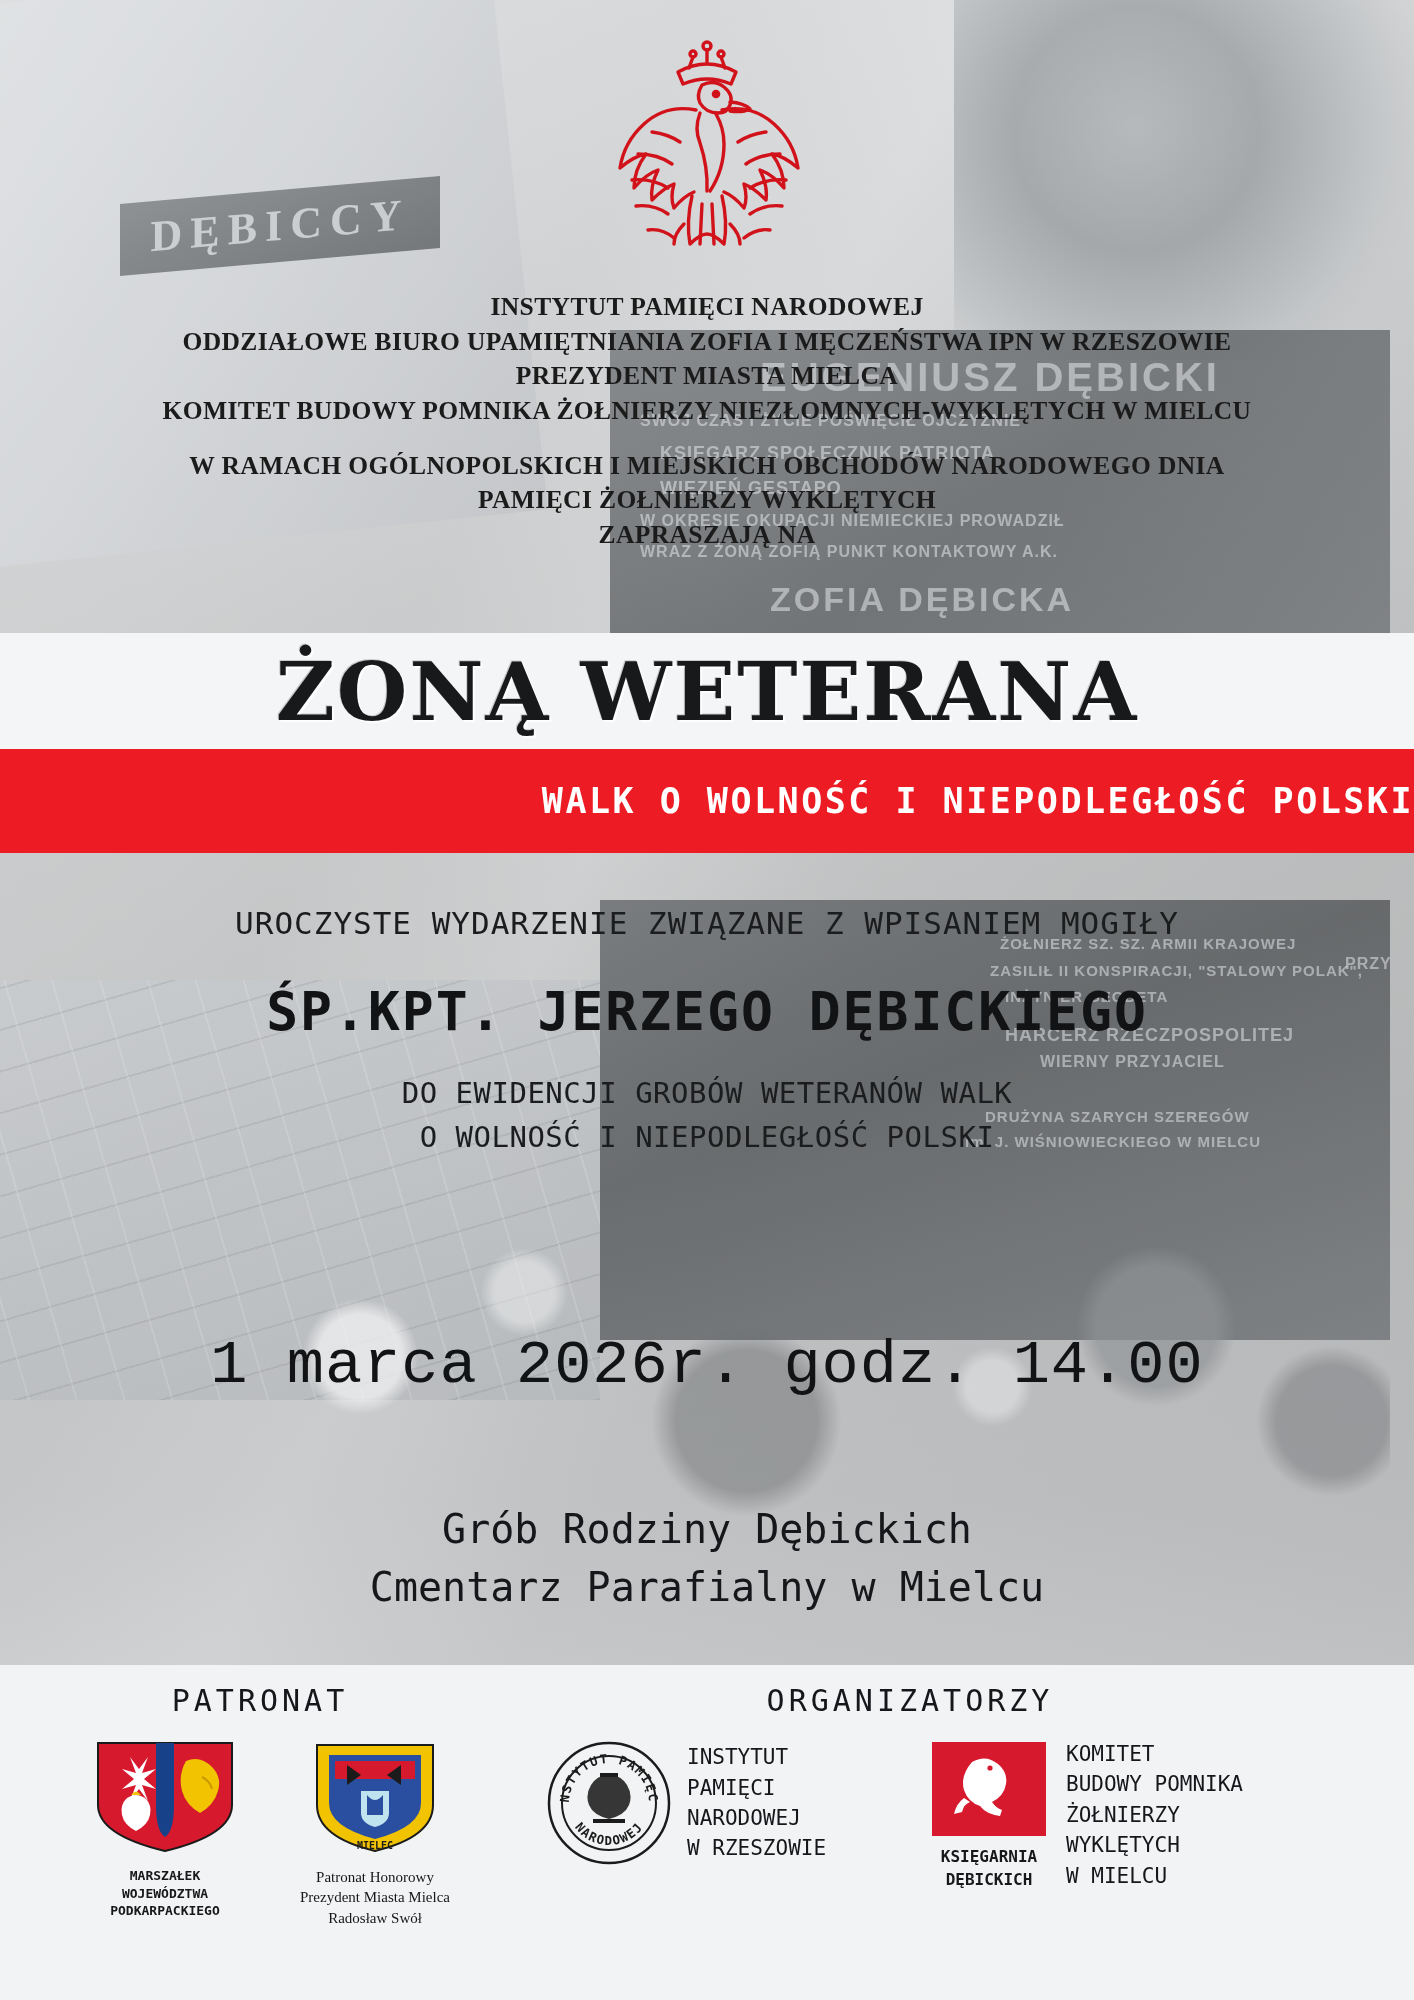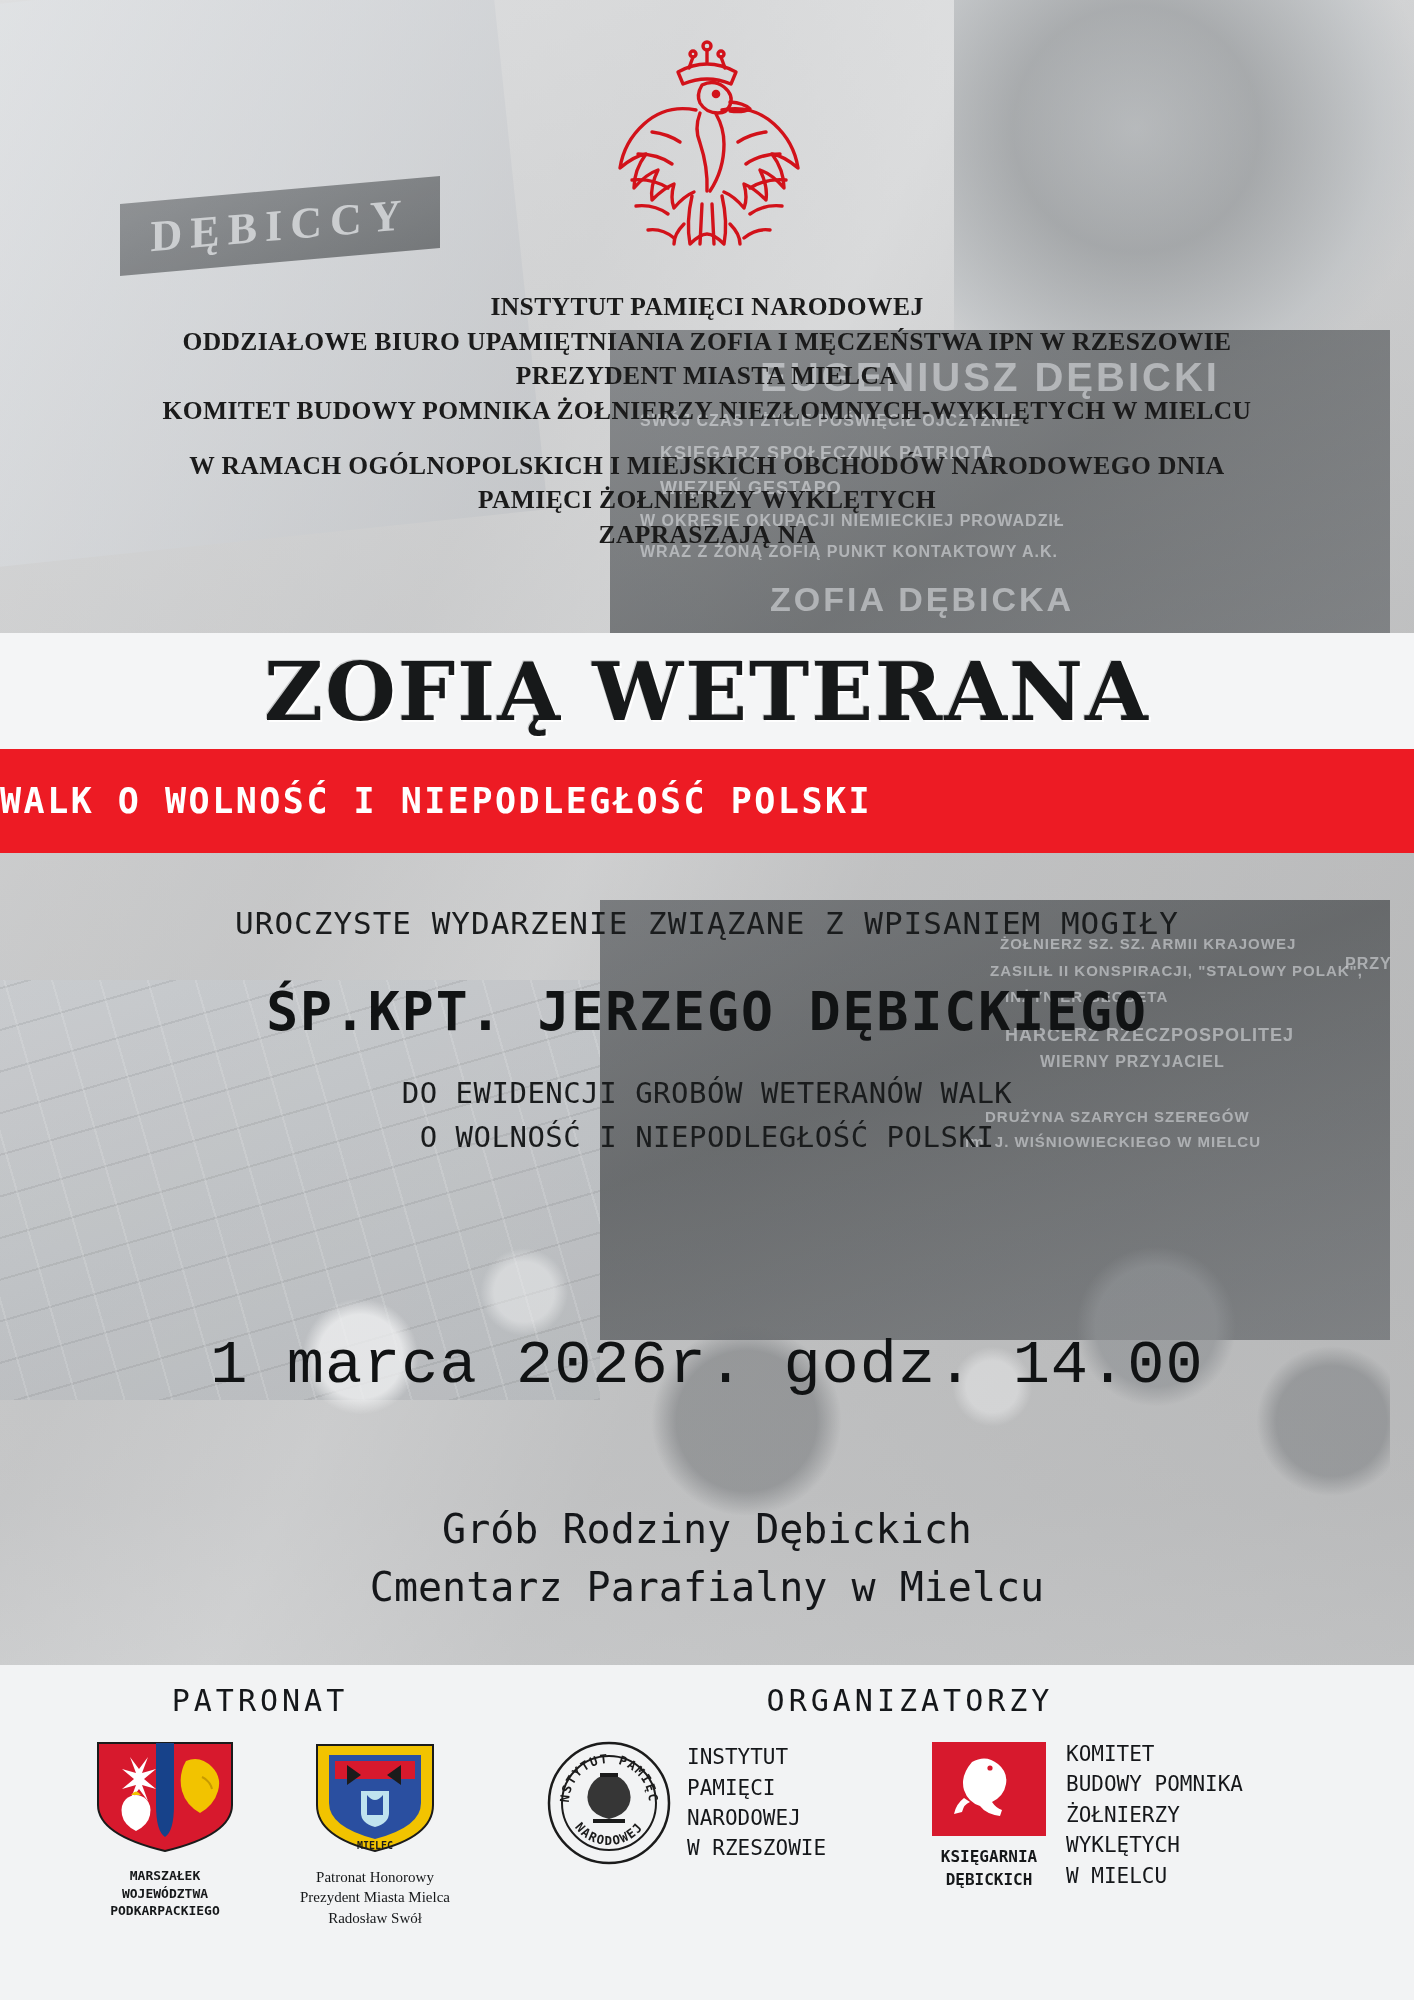--- a/index.html
+++ b/index.html
@@ -145,21 +145,21 @@
     letter-spacing: 2px;
     color: #17191a;
     text-shadow:
       2px 2px 0 rgba(255,255,255,.9),
       -1px -1px 0 rgba(120,122,124,.35);
   }
   
   .band-red {
     position: absolute; left: 0; right: 0; top: 749px; height: 104px;
     background: #ed1b24;
-    display: flex; align-items: center; justify-content: flex-start;
+    display: flex; align-items: center; justify-content: flex-end;
   }
   .title-sub {
     font-family: "DejaVu Sans Mono", monospace;
     font-weight: bold;
     font-size: 35px;
     letter-spacing: 2.5px;
     color: #ffffff;
   }
 
   
@@ -296,21 +296,21 @@
       <div class="l2">ODDZIAŁOWE BIURO UPAMIĘTNIANIA ZOFIA I MĘCZEŃSTWA IPN W RZESZOWIE</div>
       <div>PREZYDENT MIASTA MIELCA</div>
       <div>KOMITET BUDOWY POMNIKA ŻOŁNIERZY NIEZŁOMNYCH-WYKLĘTYCH W MIELCU</div>
       <div class="spacer"></div>
       <div>W RAMACH OGÓLNOPOLSKICH I MIEJSKICH OBCHODÓW NARODOWEGO DNIA</div>
       <div>PAMIĘCI ŻOŁNIERZY WYKLĘTYCH</div>
       <div>ZAPRASZAJĄ NA</div>
     </div>
 
     <div class="band-white">
-      <div class="title-main">ZOFIĄ WETERANA</div>
+      <div class="title-main">ŻONĄ WETERANA</div>
     </div>
     <div class="band-red">
       <div class="title-sub">WALK O WOLNOŚĆ I NIEPODLEGŁOŚĆ POLSKI</div>
     </div>
 
     <div class="mid">
       <div class="line1">UROCZYSTE WYDARZENIE ZWIĄZANE Z WPISANIEM MOGIŁY</div>
       <div class="name">ŚP.KPT. JERZEGO DĘBICKIEGO</div>
       <div class="line3">
         <div>DO EWIDENCJI GROBÓW WETERANÓW WALK</div>

